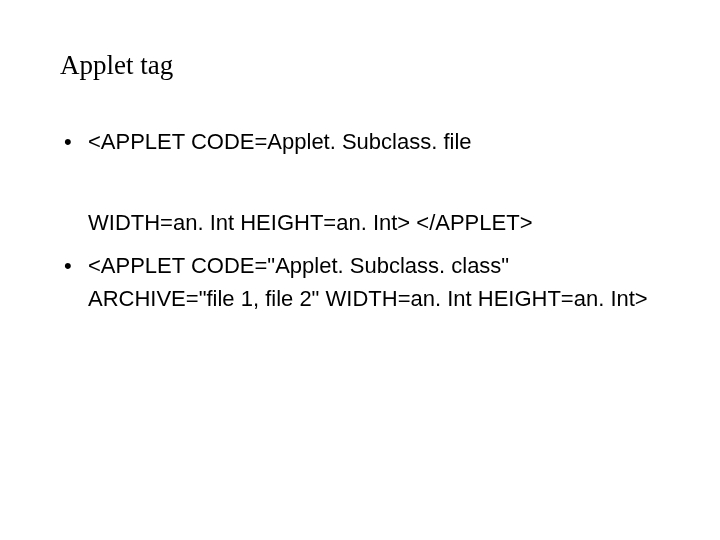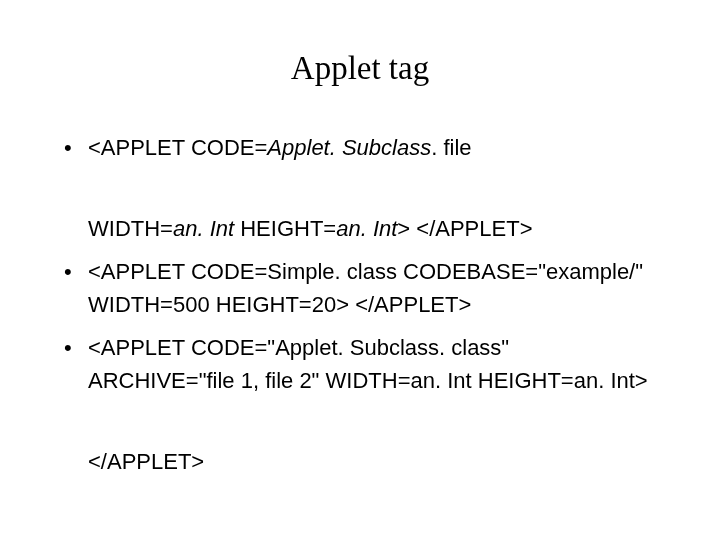--- a/index.html
+++ b/index.html
@@ -12,23 +12,23 @@
     color: #000000;
   }
   .slide {
     width: 720px;
     height: 540px;
     box-sizing: border-box;
     padding: 50px 60px 40px 60px;
   }
   .title {
     font-family: "Times New Roman", Times, serif;
-    font-size: 33px;
+    font-size: 27px;
     font-weight: 400;
-    text-align: center;
+    text-align: left;
     margin: 0 0 44px 0;
   }
   ul.bullets {
     list-style: none;
     margin: 0;
     padding: 0;
     font-size: 22px;
     line-height: 1.5;
   }
   ul.bullets > li {
@@ -45,42 +45,36 @@
     line-height: 1.5;
   }
   .cont {
     display: block;
     padding-left: 28px;
     margin-bottom: 10px;
     font-size: 22px;
     line-height: 1.5;
     margin-top: 48px;
   }
-  .italic { font-style: italic; }
+  .italic { }
 </style>
 </head>
 <body>
 
 <div class="slide">
   <h1 class="title">Applet tag</h1>
 
   <ul class="bullets">
 
     <li>
       <span>&lt;APPLET CODE=</span><span class="italic">Applet. Subclass</span><span>. file</span>
     </li>
     <span class="cont">
       <span>WIDTH=</span><span class="italic">an. Int</span><span> HEIGHT=</span><span class="italic">an. Int</span><span>&gt; &lt;/APPLET&gt;</span>
     </span>
 
-    <li>
-      <span>&lt;APPLET CODE=Simple. class CODEBASE="example/" WIDTH=500 HEIGHT=20&gt; &lt;/APPLET&gt;</span>
-    </li>
 
     <li>
       <span>&lt;APPLET CODE="Applet. Subclass. class" ARCHIVE="file 1, file 2" WIDTH=an. Int HEIGHT=an. Int&gt;</span>
     </li>
-    <span class="cont">
-      <span>&lt;/APPLET&gt;</span>
-    </span>
 
   </ul>
 </div>
 
 </body></html>

